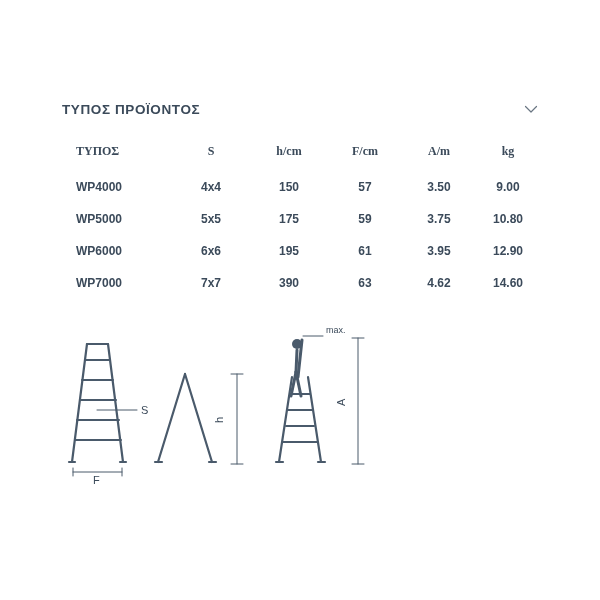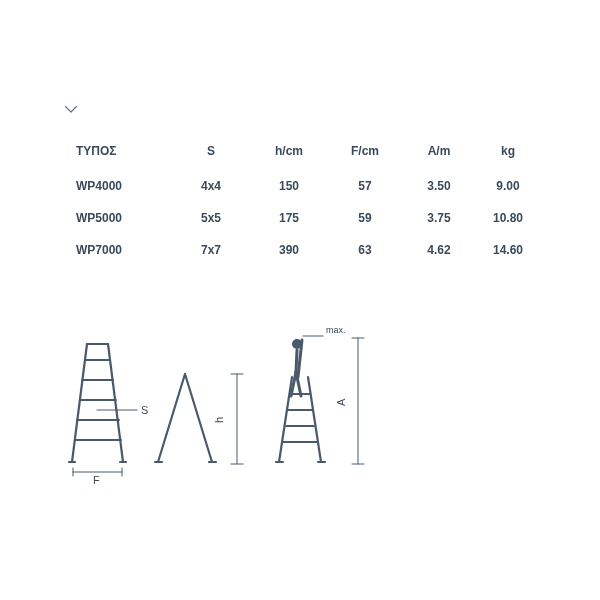--- a/index.html
+++ b/index.html
@@ -50,20 +50,21 @@
     width: 478px;
     border-collapse: collapse;
     table-layout: fixed;
   }
   .spec-table th {
     font-size: 12px;
     font-weight: bold;
     color: #3b4a5a;
     padding: 6px 0 12px 0;
     text-align: center;
+    font-family: Liberation Serif, serif;
   }
   .spec-table td {
     font-size: 12px;
     color: #3b4a5a;
     padding: 9px 0;
     text-align: center;
     font-weight: bold;
   }
   .spec-table th:first-child,
   .spec-table td:first-child {
@@ -88,20 +89,21 @@
   .diagrams svg {
     display: block;
   }
 </style>
 </head>
 <body>
 
 <div class="page">
 
   <div class="section-header">
+    <div class="section-title">ΤΥΠΟΣ ΠΡΟΪΟΝΤΟΣ</div>
     <span class="chevron">
       <svg viewBox="0 0 18 18" width="18" height="18" aria-hidden="true">
         <path d="M3.5 6.5 L9 12 L14.5 6.5" fill="none" stroke="#6a7683" stroke-width="1.2" stroke-linecap="round" stroke-linejoin="round"></path>
       </svg>
     </span>
   </div>
 
   <table class="spec-table">
     <colgroup>
       <col class="col-type">
@@ -132,20 +134,28 @@
       </tr>
       <tr>
         <td>WP5000</td>
         <td>5x5</td>
         <td>175</td>
         <td>59</td>
         <td>3.75</td>
         <td>10.80</td>
       </tr>
       <tr>
+        <td>WP6000</td>
+        <td>6x6</td>
+        <td>195</td>
+        <td>61</td>
+        <td>3.95</td>
+        <td>12.90</td>
+      </tr>
+      <tr>
         <td>WP7000</td>
         <td>7x7</td>
         <td>390</td>
         <td>63</td>
         <td>4.62</td>
         <td>14.60</td>
       </tr>
     </tbody>
   </table>
 

